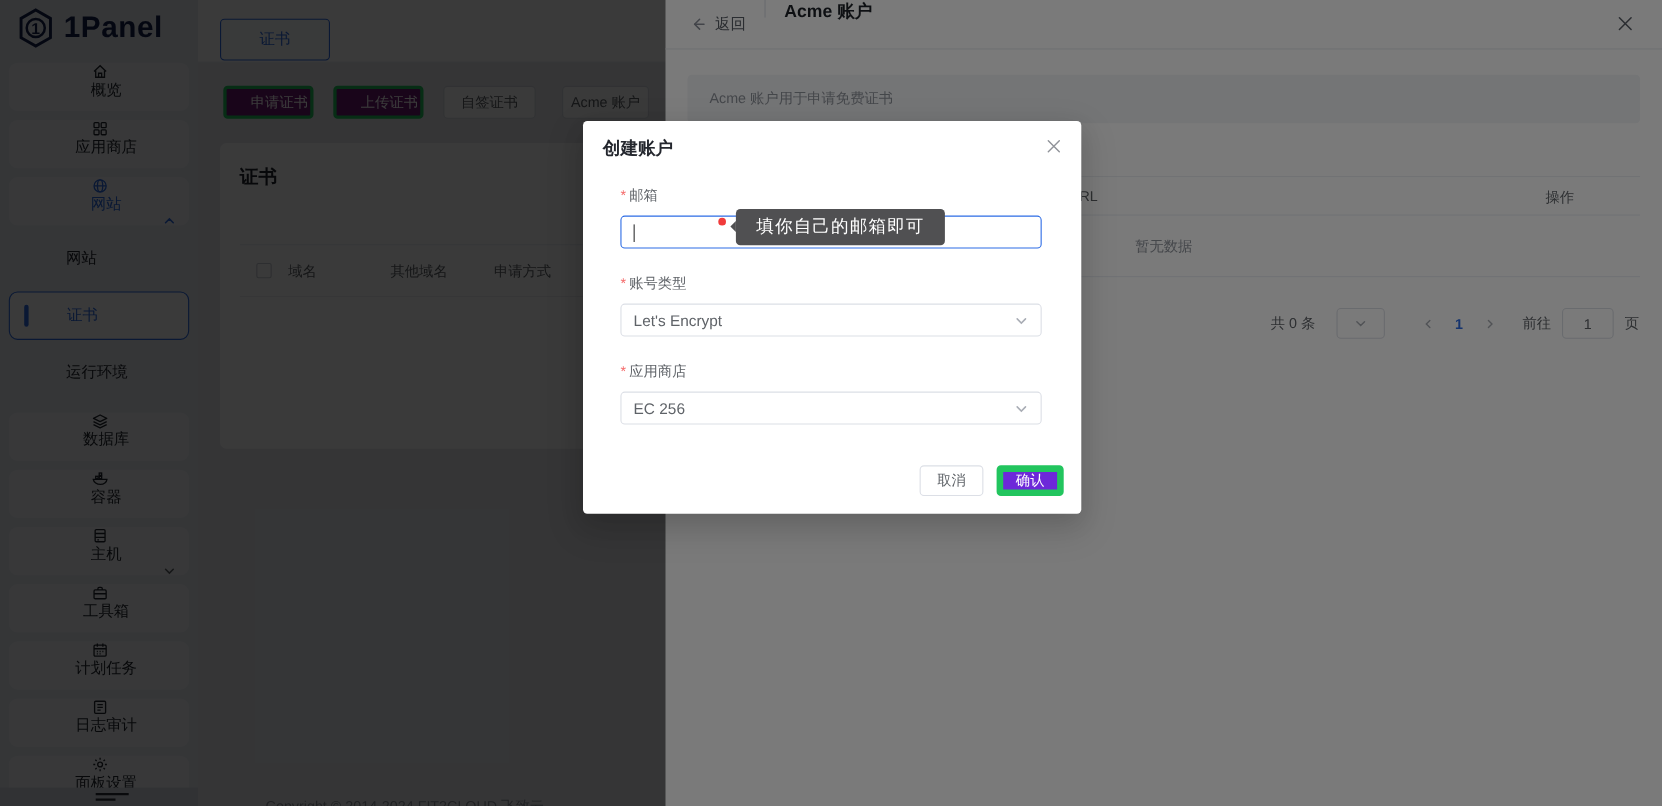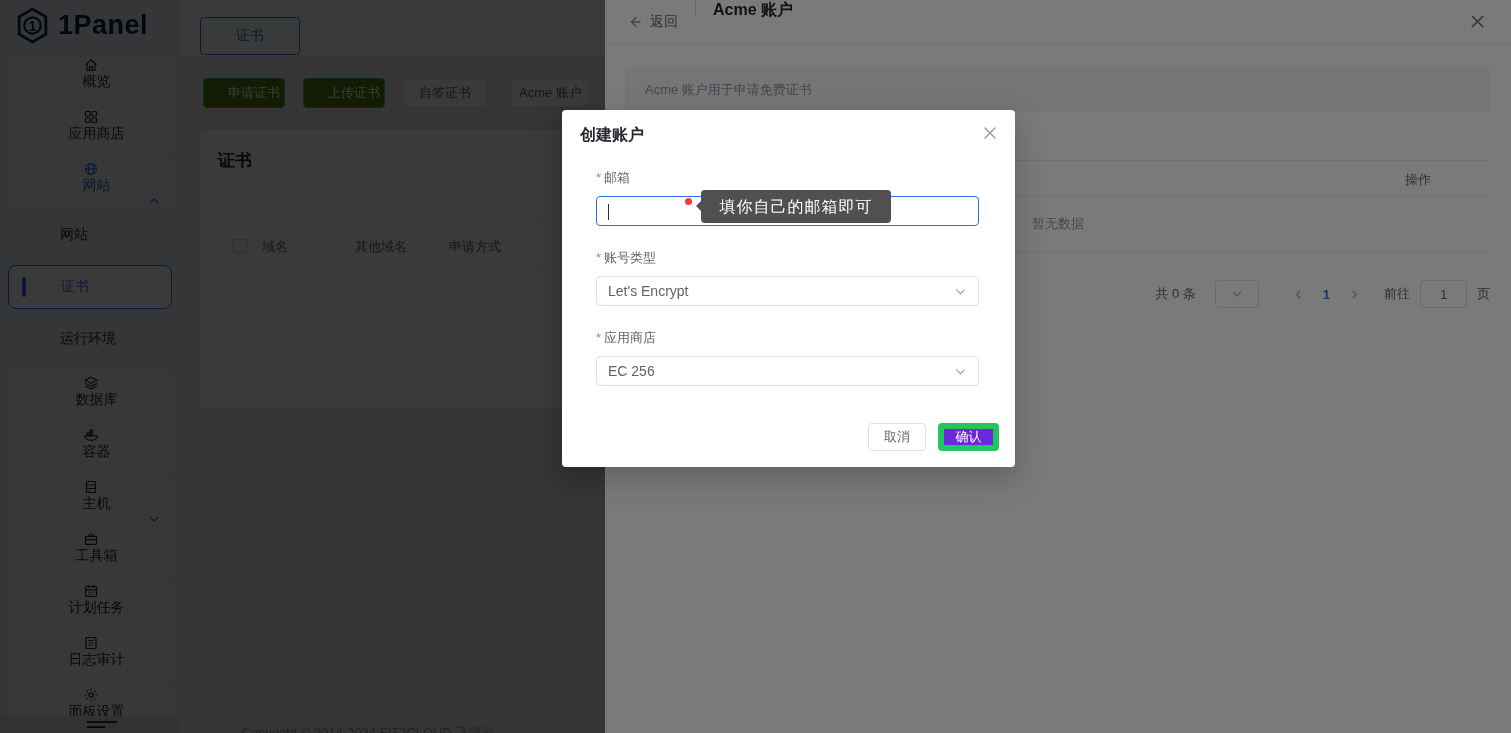--- a/index.html
+++ b/index.html
@@ -38,21 +38,21 @@
 
   .main-header{position:absolute;left:180px;top:0;width:1331px;height:57px;background:#ffffff;border-bottom:1px solid #e6e8ee;box-sizing:border-box;}
   .tab-cert{
     position:absolute;left:200px;top:17px;width:100px;height:38px;border:1px solid #2d6ce5;border-radius:4px;
     color:#2d6ce5;font-size:14px;display:flex;align-items:center;justify-content:center;background:#fbfcff;box-sizing:border-box;cursor:pointer;
   }
   .btn{
     position:absolute;top:78px;height:30px;border-radius:4px;font-size:13px;
     display:flex;align-items:center;justify-content:center;box-sizing:border-box;cursor:pointer;
   }
-  .btn-primary{background:#4d7c0f;border:1px solid #22c55e;color:#fff;padding-left:20px;}
+  .btn-primary{background:#701a75;border:3px solid #22c55e;color:#fff;padding-left:20px;}
   .btn-plain{background:#ffffff;border:1px solid #d6dae2;color:#5f6368;}
 
   .card{position:absolute;left:200px;top:130px;width:1290px;height:278px;background:#ffffff;border-radius:6px;}
   .card-title{position:absolute;left:18px;top:19px;font-size:17px;font-weight:600;color:#23262e;}
   .thead{
     position:absolute;left:18px;top:92px;width:1254px;height:46px;
     border-top:1px solid #eceef3;border-bottom:1px solid #eceef3;color:#5f6368;font-size:13px;font-weight:500;
   }
   .thead .cell{position:absolute;top:15px;}
   .checkbox{position:absolute;left:15px;top:16px;width:14px;height:14px;border:1px solid #c6cad2;border-radius:2px;background:#fff;box-sizing:border-box;cursor:pointer;}
@@ -97,21 +97,21 @@
   .pg-goto{margin:0 10px 0 15px;}
   .pg-input{
     width:47px;height:28px;border:1px solid #dcdfe6;border-radius:4px;box-sizing:border-box;
     text-align:center;font-size:13px;color:#5f6368;background:#fff;margin-right:10px;
     font-family:"Liberation Sans","DejaVu Sans",sans-serif;
   }
 
   
   .dialog{
     position:absolute;left:530px;top:110px;width:453px;height:357px;background:#ffffff;border-radius:4px;
-    z-index:21;box-shadow:0 12px 32px 4px rgba(0,0,0,.12),0 8px 20px rgba(0,0,0,.08);margin-left:32px;
+    z-index:21;box-shadow:0 12px 32px 4px rgba(0,0,0,.12),0 8px 20px rgba(0,0,0,.08);
   }
   .dialog-title{position:absolute;left:18px;top:15px;font-size:16px;font-weight:600;color:#24272e;}
   .dialog-close{position:absolute;right:17px;top:15px;color:#909399;cursor:pointer;}
   .flabel{position:absolute;left:34px;font-size:13px;color:#5f6368;}
   .req{color:#f56c6c;margin-right:3px;}
   .finput{
     position:absolute;left:34px;width:383px;height:30px;box-sizing:border-box;border-radius:4px;background:#fff;
   }
   .email-input{top:86px;border:1px solid #2d6ce5;cursor:text;}
   .caret{position:absolute;left:11px;top:7px;width:1px;height:16px;background:#303133;}

